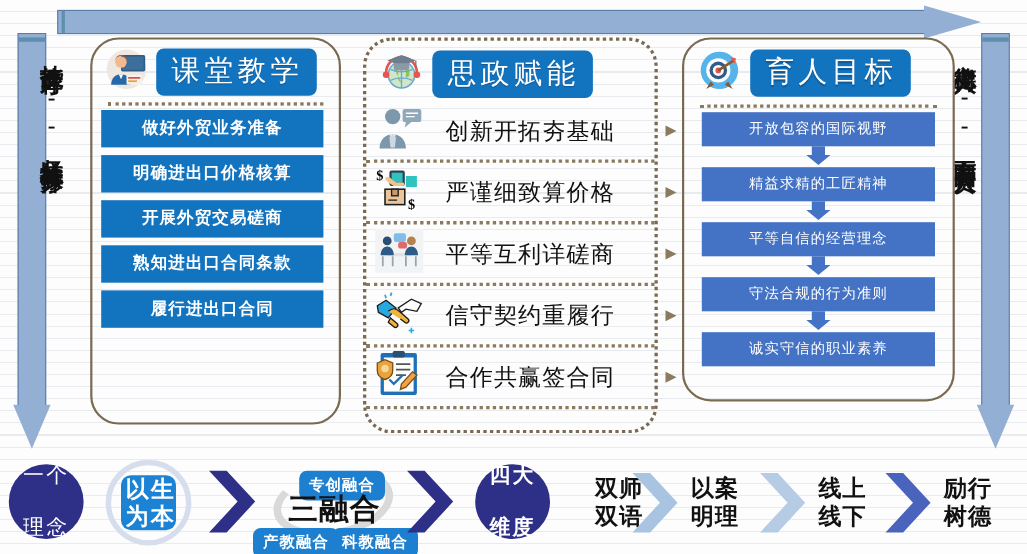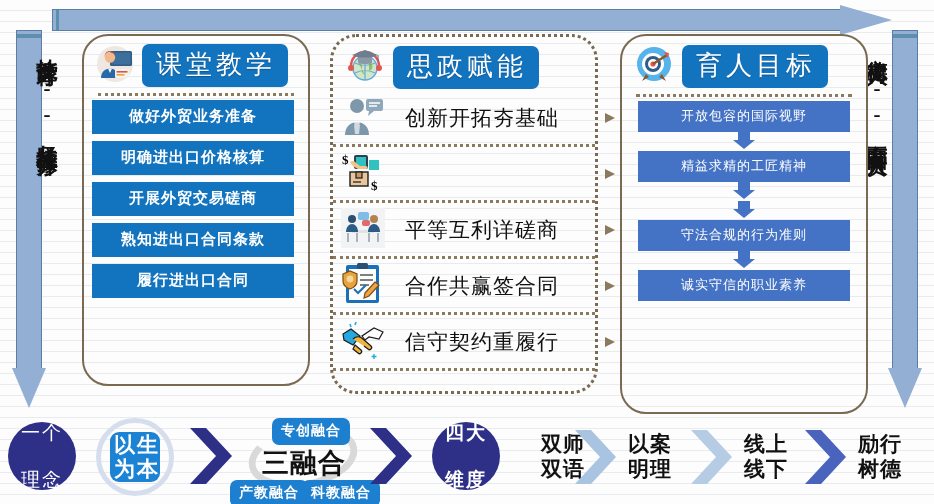--- a/index.html
+++ b/index.html
@@ -70,21 +70,21 @@
   .panel-solid {
     border: 2px solid #7a6a52; border-radius: 26px;
     background: transparent;
   }
   .panel-dotted {
     border: 3px dotted #7a6a52; border-radius: 26px;
     background: transparent;
   }
   #panel-left   { left: 82px;  width: 228px; height: 352px; }
   #panel-mid    { left: 330px; width: 268px; height: 360px; }
-  #panel-right  { left: 620px; width: 248px; height: 380px; }
+  #panel-right  { left: 620px; width: 248px; height: 331px; }
 
   .panel-head {
     display: flex; align-items: center; gap: 8px;
     padding: 8px 10px 0 12px;
   }
   .head-title {
     background: #1273bf; color: #fff; border-radius: 7px;
     font-size: 26px; font-weight: normal; letter-spacing: 4px;
     padding: 3px 12px 5px 14px;
     font-family: "Liberation Serif", "DejaVu Serif", serif;
@@ -286,20 +286,21 @@
             <text x="30" y="40" font-size="13" font-weight="bold" font-family="Liberation Serif, serif">$</text>
             <rect x="13" y="5" width="14" height="14" rx="2" fill="#2e3f52"></rect>
             <rect x="15" y="7" width="10" height="9" fill="#2fc2c0"></rect>
             <path d="M9 12c2-2 5-1 6 1l4 3 6 0c2 0 2 3 0 3h-8l-5-3z" fill="#f2c48a"></path>
             <rect x="28" y="10" width="10" height="10" fill="#2fc2c0"></rect>
             <rect x="9" y="22" width="18" height="14" fill="#e8c59b" stroke="#1c1c1c" stroke-width="1.4"></rect>
             <rect x="15" y="22" width="6" height="6" fill="#c99a65" stroke="#1c1c1c" stroke-width="1.2"></rect>
             <path d="M12 32h8" stroke="#1c1c1c" stroke-width="1.2"></path>
           </svg>
         </span>
+        <span class="mid-text">严谨细致算价格</span>
         <span class="row-arrow"></span>
       </div>
 
       <div class="mid-row">
         <span class="icon">
           <svg width="44" height="44" viewBox="0 0 44 44">
             <rect x="0" y="2" width="44" height="40" fill="#f2f3f4"></rect>
             <rect x="11" y="24" width="22" height="3" fill="#dfe3e6"></rect>
             <circle cx="11" cy="13" r="4" fill="#2b4f73"></circle>
             <path d="M5 26c0-5 3-8 6-8s6 3 6 8z" fill="#2b5b86"></path>
@@ -310,46 +311,46 @@
             <path d="M7 27v9M16 27v9M28 27v9M37 27v9" stroke="#9aa4ad" stroke-width="1.6"></path>
           </svg>
         </span>
         <span class="mid-text">平等互利详磋商</span>
         <span class="row-arrow"></span>
       </div>
 
       <div class="mid-row">
         <span class="icon">
           <svg width="44" height="44" viewBox="0 0 44 44">
+            <path d="M2 16l8-5 9 7-7 9-9-5z" fill="#27a8e0" stroke="#1c1c1c" stroke-width="1.2"></path>
+            <path d="M42 14l-9-4-12 8 3 4 4-3 10 2z" fill="#fdfdfd" stroke="#1c1c1c" stroke-width="1.2"></path>
+            <path d="M12 21c3-3 7-3 10 0l8 7c2 2-1 5-3 3l-4-3" fill="#f0b33c" stroke="#1c1c1c" stroke-width="1.2"></path>
+            <path d="M14 27l6 5c2 2-1 5-3 3l-5-4z" fill="#f0b33c" stroke="#1c1c1c" stroke-width="1.2"></path>
+            <path d="M9 6l1 3M15 4l-1 3" stroke="#27a8e0" stroke-width="1.6"></path>
+            <path d="M33 36v5M30.5 38.5h5" stroke="#27a8e0" stroke-width="1.4"></path>
+          </svg>
+        </span>
+        <span class="mid-text">信守契约重履行</span>
+        <span class="row-arrow"></span>
+      </div>
+
+      <div class="mid-row">
+        <span class="icon">
+          <svg width="44" height="44" viewBox="0 0 44 44">
             <rect x="5" y="3" width="33" height="38" rx="2" fill="#1d6fb8"></rect>
             <rect x="8" y="7" width="27" height="31" fill="#fdfdfd"></rect>
             <rect x="16" y="1" width="11" height="6" rx="1.5" fill="#2b4f73"></rect>
             <path d="M2 12l7-3 7 3v7c0 5-4 7-7 8-3-1-7-3-7-8z" fill="#e8a33d" stroke="#7a4f12" stroke-width="1.2"></path>
             <circle cx="9" cy="17" r="3.4" fill="#f4d79a"></circle>
             <path d="M19 13h13M19 18h13M19 23h9" stroke="#555" stroke-width="1.5"></path>
             <path d="M13 27l4 4 8-8" stroke="#1d6fb8" stroke-width="2" fill="none"></path>
             <path d="M24 31l10-11 4 3-10 11-5 2z" fill="#f0a24a" stroke="#7a4f12" stroke-width="1.2"></path>
           </svg>
         </span>
         <span class="mid-text">合作共赢签合同</span>
-        <span class="row-arrow"></span>
-      </div>
-
-      <div class="mid-row">
-        <span class="icon">
-          <svg width="44" height="44" viewBox="0 0 44 44">
-            <path d="M2 16l8-5 9 7-7 9-9-5z" fill="#27a8e0" stroke="#1c1c1c" stroke-width="1.2"></path>
-            <path d="M42 14l-9-4-12 8 3 4 4-3 10 2z" fill="#fdfdfd" stroke="#1c1c1c" stroke-width="1.2"></path>
-            <path d="M12 21c3-3 7-3 10 0l8 7c2 2-1 5-3 3l-4-3" fill="#f0b33c" stroke="#1c1c1c" stroke-width="1.2"></path>
-            <path d="M14 27l6 5c2 2-1 5-3 3l-5-4z" fill="#f0b33c" stroke="#1c1c1c" stroke-width="1.2"></path>
-            <path d="M9 6l1 3M15 4l-1 3" stroke="#27a8e0" stroke-width="1.6"></path>
-            <path d="M33 36v5M30.5 38.5h5" stroke="#27a8e0" stroke-width="1.4"></path>
-          </svg>
-        </span>
-        <span class="mid-text">信守契约重履行</span>
         <span class="row-arrow"></span>
       </div>
 
     </div>
   </div>
 
   <div id="panel-right" class="panel panel-solid">
     <div class="panel-head">
       <span class="icon">
         <svg width="40" height="40" viewBox="0 0 40 40">
@@ -374,20 +375,21 @@
             <span class="tip"></span>
           </div>
         </div>
       <div class="goal">精益求精的工匠精神</div>
       <div class="goal-gap">
           <div class="goal-arrow">
             <span class="stem"></span>
             <span class="tip"></span>
           </div>
         </div>
+      <div class="goal">平等自信的经营理念</div>
       <div class="goal-gap">
           <div class="goal-arrow">
             <span class="stem"></span>
             <span class="tip"></span>
           </div>
         </div>
       <div class="goal">守法合规的行为准则</div>
       <div class="goal-gap">
           <div class="goal-arrow">
             <span class="stem"></span>
@@ -411,21 +413,21 @@
       <span>为本</span>
     </div>
 
     <div class="chev" style="left:186px; top:14px;">
       <svg width="50" height="60" viewBox="0 0 50 60">
           <path d="M4 2l26 28L4 58h16l26-28L20 2z" fill="#2e2f86"></path>
         </svg>
     </div>
 
     <div class="gray-ring" style="left:248px; top:14px; width:110px; height:62px; transform:rotate(-10deg);"></div>
-    <div class="pill" style="left:272px; top:6px;">专创融合</div>
+    <div class="pill" style="left:272px; top:16px;">专创融合</div>
     <div class="center-word" style="left:262px; top:33px;">三融合</div>
     <div class="pill" style="left:230px; top:68px;">产教融合</div>
     <div class="pill" style="left:302px; top:68px;">科教融合</div>
 
     <div class="chev" style="left:366px; top:14px;">
       <svg width="50" height="60" viewBox="0 0 50 60">
           <path d="M4 2l26 28L4 58h16l26-28L20 2z" fill="#2e2f86"></path>
         </svg>
     </div>
 

